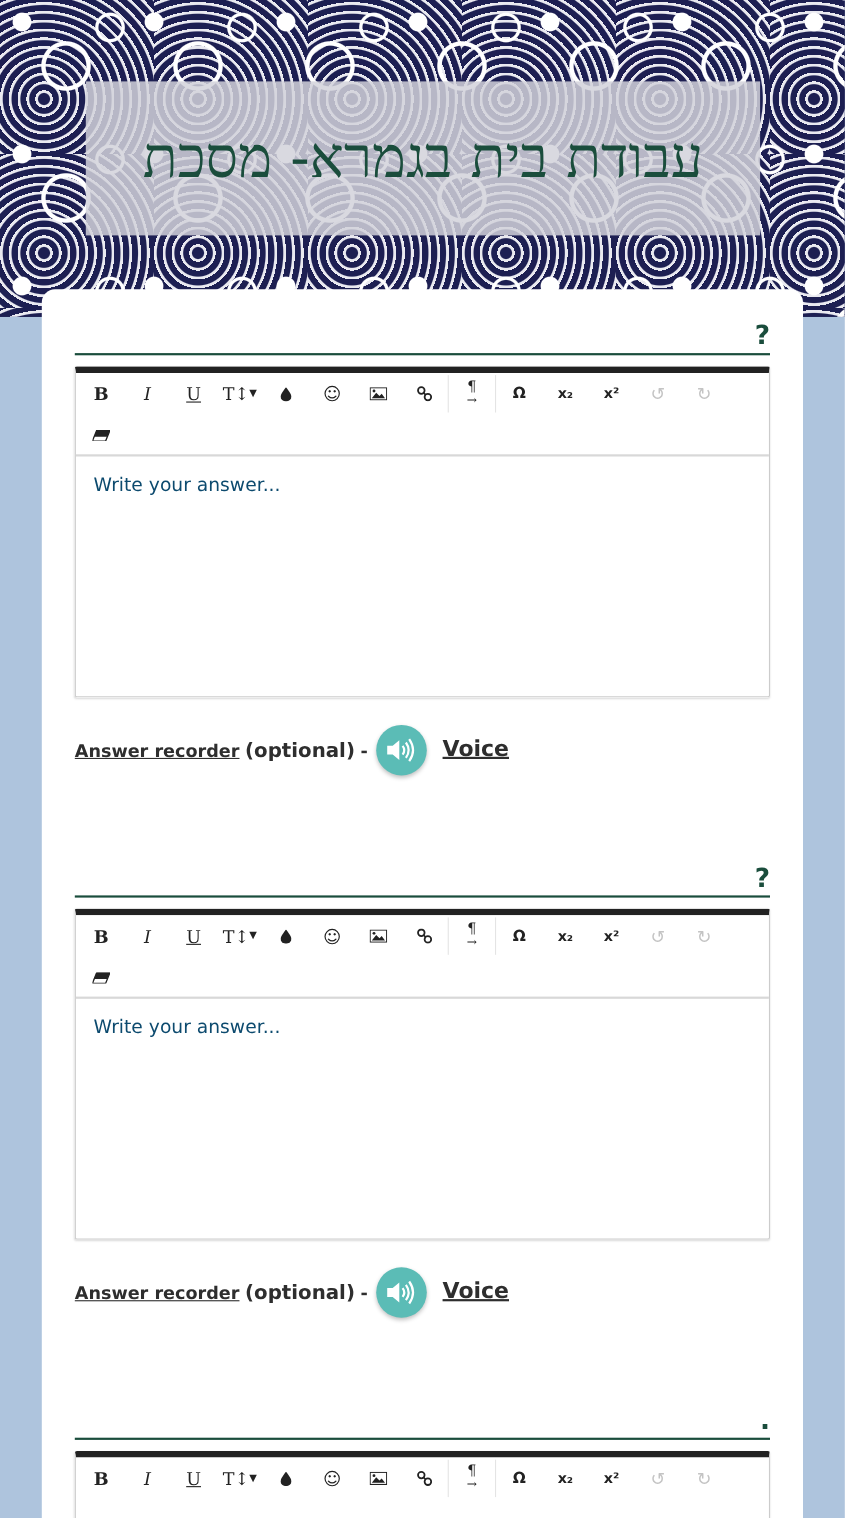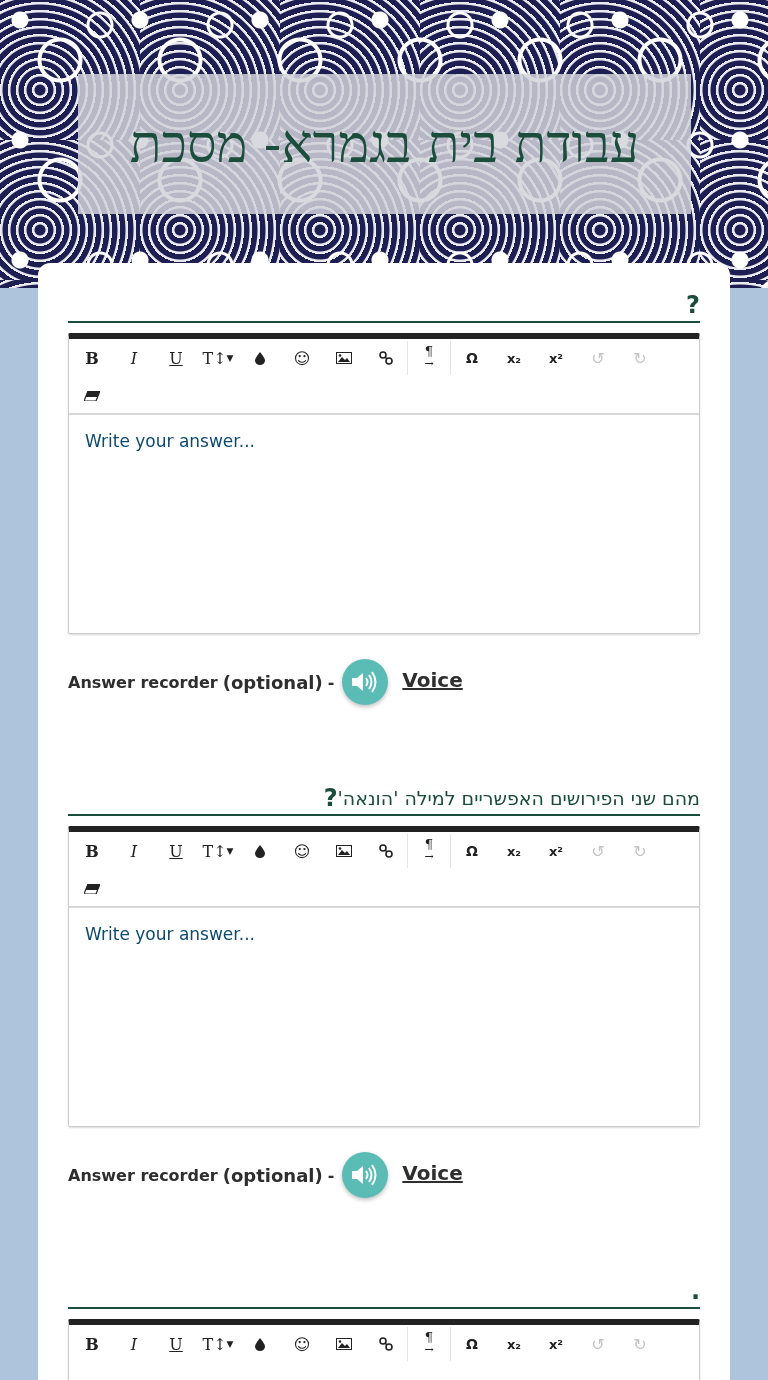--- a/index.html
+++ b/index.html
@@ -58,21 +58,21 @@
     .tb-btn.disabled { color: #c4c4c4; }
     .tb-sep { width: 1px; height: 34px; background: #e4e4e4; }
     .answer-area {
       height: 218px; padding: 16px; font-family: "DejaVu Sans", sans-serif;
       font-size: 17px; color: #0c4a6e;
     }
     .recorder {
       position: absolute; left: 0; display: flex; align-items: center;
       font-family: "DejaVu Sans", sans-serif; color: #2e2e2e;
     }
-    .rec-label { font-weight: bold; font-size: 16px; }
+    .rec-label { font-weight: bold; font-size: 16px; text-decoration: underline; }
     .rec-opt { font-weight: bold; font-size: 18px; margin-left: 5px; }
     .rec-dash { font-weight: bold; font-size: 16px; margin-left: 5px; }
     .voice-btn {
       width: 46px; height: 46px; border-radius: 50%; background: #5bbcb6;
       margin-left: 8px; display: flex; align-items: center; justify-content: center;
       box-shadow: 0 2px 4px rgba(0,0,0,0.25); cursor: pointer;
     }
     .voice-label { font-weight: bold; font-size: 20px; margin-left: 14px; margin-top: -4px; text-decoration: underline; }
   </style>
 </head>
@@ -166,21 +166,20 @@
           <path d="M16 8 Q19 12 16 16" stroke="#fff" stroke-width="2" fill="none"></path>
           <path d="M19 5 Q24 12 19 19" stroke="#fff" stroke-width="2" fill="none"></path>
           <path d="M22 2 Q29 12 22 22" stroke="#fff" stroke-width="2" fill="none"></path>
         </svg>
     </div>
     <span class="voice-label">Voice</span>
   </div>
 
   <div class="question" style="top:517px;">
     <div class="q-title">
-      <span>מהם שני הפירושים האפשריים למילה 'הונאה'</span>
         <span class="punct">?</span>
     </div>
     <div class="editor">
       <div class="toolbar">
         <div class="tb-row">
           <div class="tb-btn" style="font-weight:bold;">B</div>
           <div class="tb-btn" style="font-style:italic;">I</div>
           <div class="tb-btn" style="text-decoration:underline;">U</div>
           <div class="tb-btn">
               <span>T↕</span>

